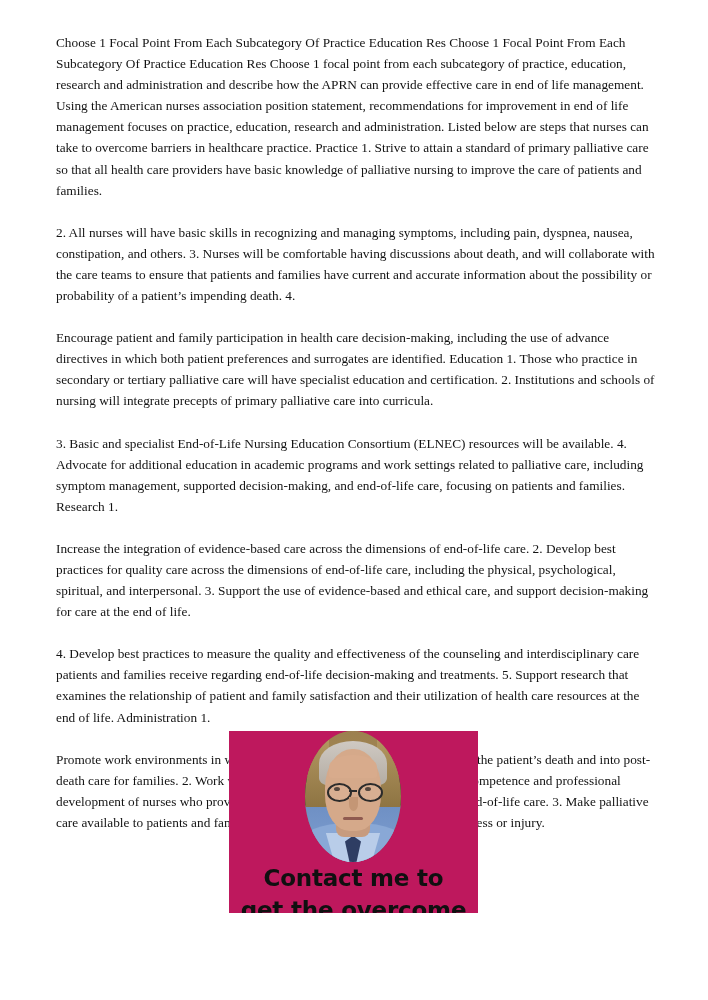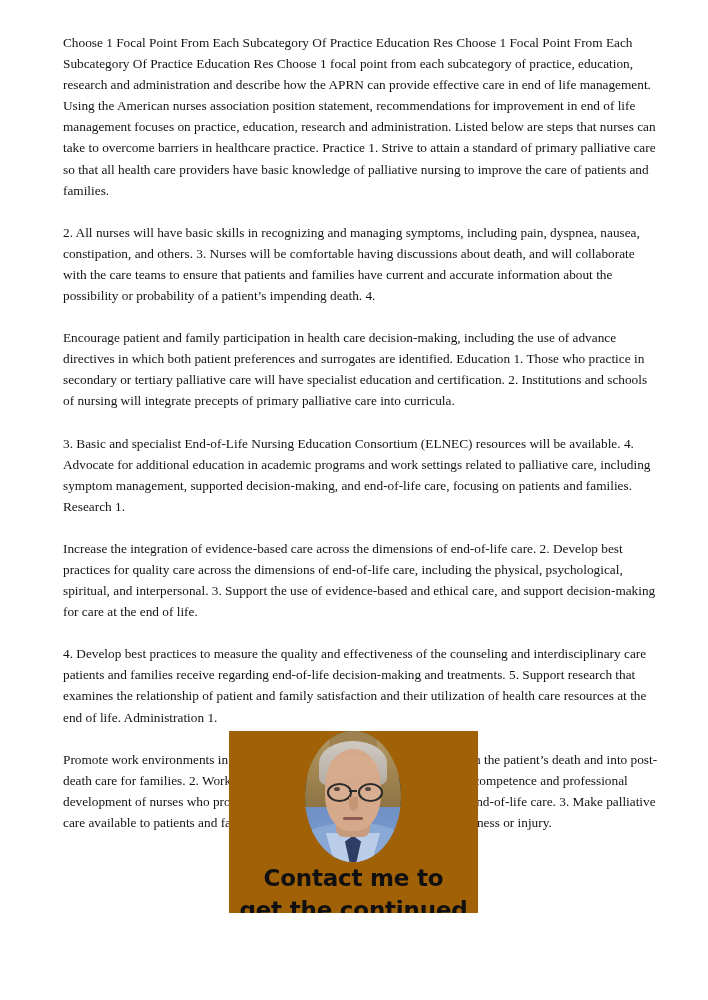--- a/index.html
+++ b/index.html
@@ -29,33 +29,33 @@
     top: 32px;
     width: 612px;
   }
 
   .para {
     font-family: "Liberation Serif", "DejaVu Serif", serif;
     font-size: 13.3px;
     line-height: 21.1px;
     color: #131313;
     text-align: left;
-    margin: 0 0 21px 15px;
+    margin: 0 0 21px 8px;
     white-space: normal;
   }
   .para:last-child { margin-bottom: 0; }
 
   
   #promo-overlay {
     position: absolute;
     left: 229px;
     top: 731px;
     width: 249px;
     height: 182px;
-    background: #a16207;
+    background: #be185d;
     overflow: hidden;
   }
 
   #promo-photo {
     position: absolute;
     left: 76px;
     top: 0px;
     width: 96px;
     height: 131px;
     border-radius: 50% / 50%;
@@ -209,17 +209,17 @@
       <div class="ph-eye l"></div>
       <div class="ph-eye r"></div>
       <div class="ph-glass l"></div>
       <div class="ph-glass r"></div>
       <div class="ph-bridge"></div>
       <div class="ph-nose"></div>
       <div class="ph-mouth"></div>
     </div>
 
     <div id="promo-line1">Contact me to</div>
-    <div id="promo-line2">get the continued</div>
+    <div id="promo-line2">get the overcome</div>
     <div id="promo-email">drjack9650@gmail.com</div>
   </div>
 
 </div>
 
 </body></html>

